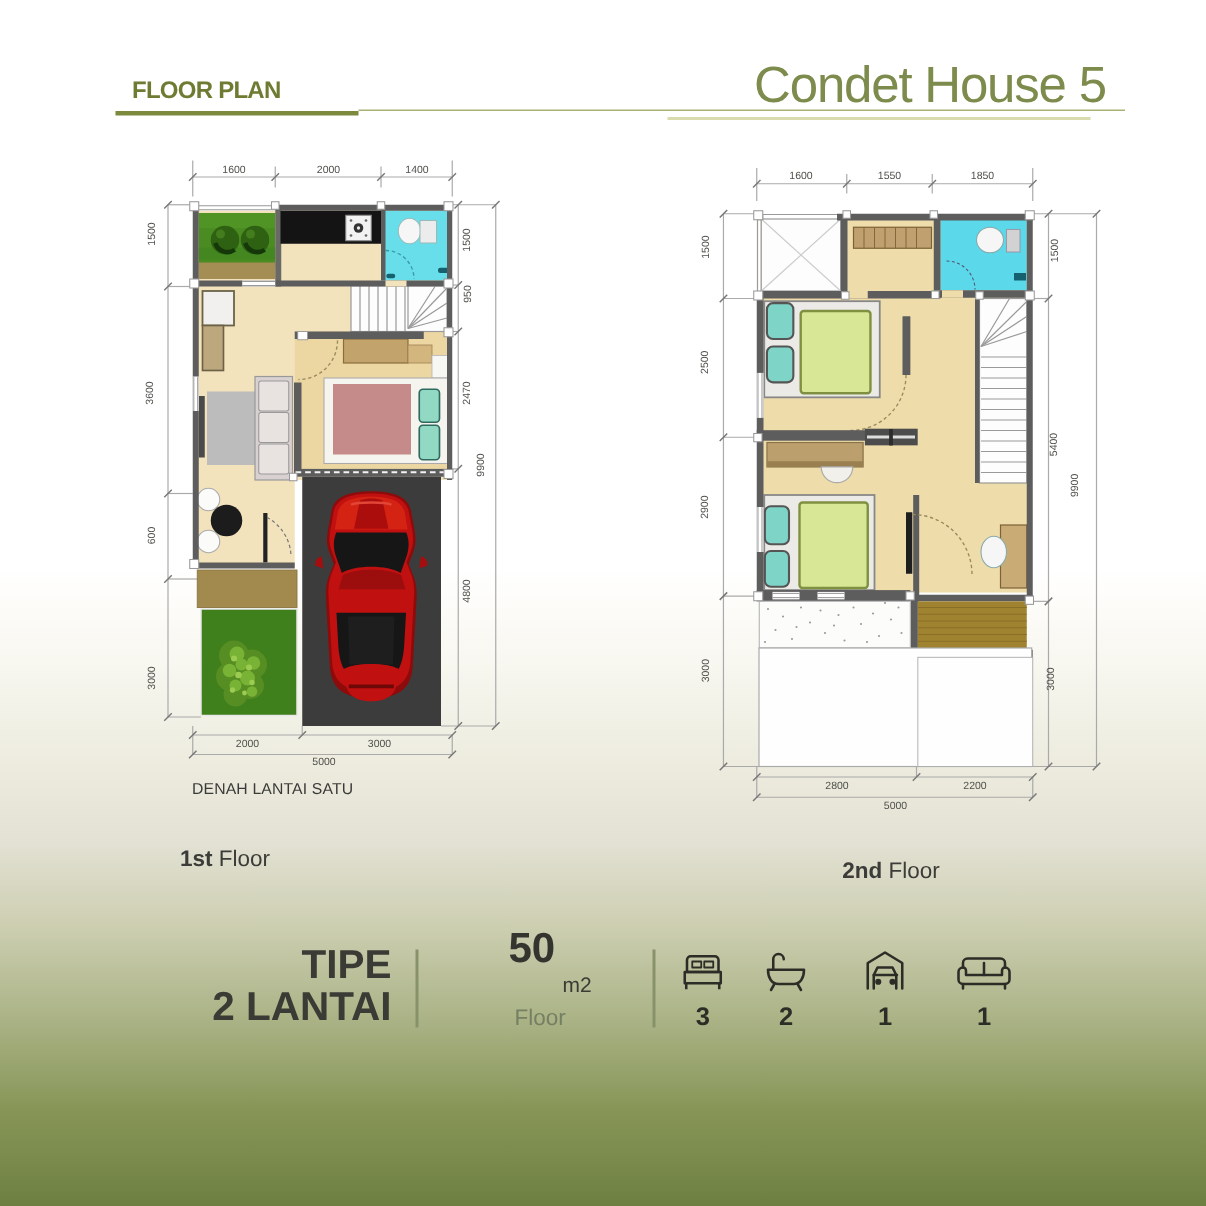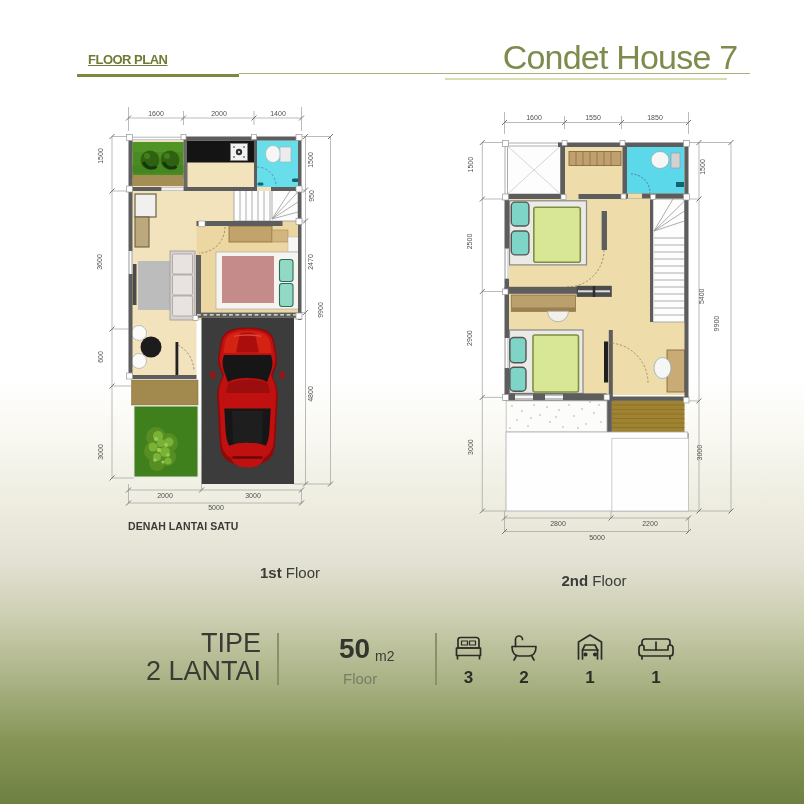--- a/index.html
+++ b/index.html
@@ -5,27 +5,27 @@
   html,body{margin:0;padding:0;}
   body{width:804px;height:804px;overflow:hidden;font-family:"Liberation Sans",sans-serif;}
   .page{position:relative;width:804px;height:804px;
     background:linear-gradient(to bottom,#ffffff 0%,#ffffff 47%,#f8f7f0 55%,#edecdf 63%,#e2e1d3 70%,#ccceb0 77%,#a8b183 85%,#879657 92%,#6d8042 100%);}
   .abs{position:absolute;}
 </style>
 </head>
 <body>
 <div class="page">
 
-  <div class="abs" style="left:88px;top:52px;font-size:13px;font-weight:bold;color:#6e7c33;letter-spacing:-0.5px;text-decoration:underline;">FLOOR PLAN</div>
+  <div class="abs" style="left:88px;top:52px;font-size:16px;font-weight:bold;color:#6e7c33;letter-spacing:-0.5px;">FLOOR PLAN</div>
 
   <div class="abs" style="left:77px;top:74px;width:162px;height:3px;background:#7c8a3d;"></div>
 
   <div class="abs" style="left:239px;top:73px;width:511px;height:1px;background:#a9b177;"></div>
 
-  <div class="abs" style="left:470px;top:38px;width:300px;text-align:center;font-size:34px;letter-spacing:-0.8px;color:#7d8b4c;">Condet House 7</div>
+  <div class="abs" style="left:470px;top:38px;width:300px;text-align:center;font-size:34px;letter-spacing:-0.8px;color:#7d8b4c;">Condet House 5</div>
 
   <div class="abs" style="left:445px;top:78px;width:282px;height:2px;background:#d9dcae;"></div>
 
   <svg class="abs" style="left:95px;top:105px;overflow:visible;" width="245" height="410" viewBox="0 0 245 410">
     <g font-family="Liberation Sans, sans-serif">
 
     <g stroke="#aaa" stroke-width="0.8" fill="none">
       <line x1="33.5" y1="13" x2="206.5" y2="13"></line>
       <line x1="33.5" y1="2" x2="33.5" y2="26"></line>
           <line x1="88.5" y1="6" x2="88.5" y2="20"></line>
@@ -514,31 +514,31 @@
           <rect x="213.5" y="84" width="6" height="6"></rect>
       <rect x="32.5" y="179" width="5.5" height="5.5"></rect>
           <rect x="32.5" y="284.5" width="6" height="6"></rect>
       <rect x="134" y="284.5" width="5.5" height="5.5"></rect>
           <rect x="213.5" y="287.4" width="5.5" height="5.5"></rect>
           <rect x="180.5" y="84.5" width="5" height="5"></rect>
     </g>
     </g>
   </svg>
 
-  <div class="abs" style="left:128px;top:520px;font-size:10.5px;font-weight:bold;color:#3a3a38;letter-spacing:0.1px;">DENAH LANTAI SATU</div>
-
-  <div class="abs" style="left:120px;top:564px;width:200px;text-align:right;font-size:15px;color:#3c3c38;"><b>1st</b> Floor</div>
+  <div class="abs" style="left:128px;top:520px;font-size:10.5px;font-weight:normal;color:#3a3a38;letter-spacing:0.1px;">DENAH LANTAI SATU</div>
+
+  <div class="abs" style="left:120px;top:564px;width:200px;text-align:left;font-size:15px;color:#3c3c38;"><b>1st</b> Floor</div>
 
   <div class="abs" style="left:494px;top:572px;width:200px;text-align:center;font-size:15px;color:#3c3c38;"><b>2nd</b> Floor</div>
 
-  <div class="abs" style="left:61px;top:629px;width:200px;text-align:right;font-size:27px;line-height:28px;font-weight:normal;color:#3b3b35;">TIPE<br>2 LANTAI</div>
+  <div class="abs" style="left:61px;top:629px;width:200px;text-align:right;font-size:27px;line-height:28px;font-weight:bold;color:#3b3b35;">TIPE<br>2 LANTAI</div>
 
   <div class="abs" style="left:277px;top:633px;width:2px;height:52px;background:#87926b;"></div>
 
-  <div class="abs" style="left:339px;top:633px;font-size:28px;font-weight:bold;color:#35352f;">50</div>
+  <div class="abs" style="left:339px;top:616px;font-size:28px;font-weight:bold;color:#35352f;">50</div>
 
   <div class="abs" style="left:375px;top:648px;font-size:14px;color:#3b3b35;">m2</div>
 
   <div class="abs" style="left:343px;top:670px;font-size:15px;color:#757f63;">Floor</div>
 
   <div class="abs" style="left:435px;top:633px;width:2px;height:52px;background:#87926b;"></div>
 
   <svg class="abs" style="left:448px;top:632px;" width="240" height="58" viewBox="0 0 240 58">
 
     <g stroke="#2d2d27" stroke-width="1.7" fill="none" stroke-linejoin="round">

